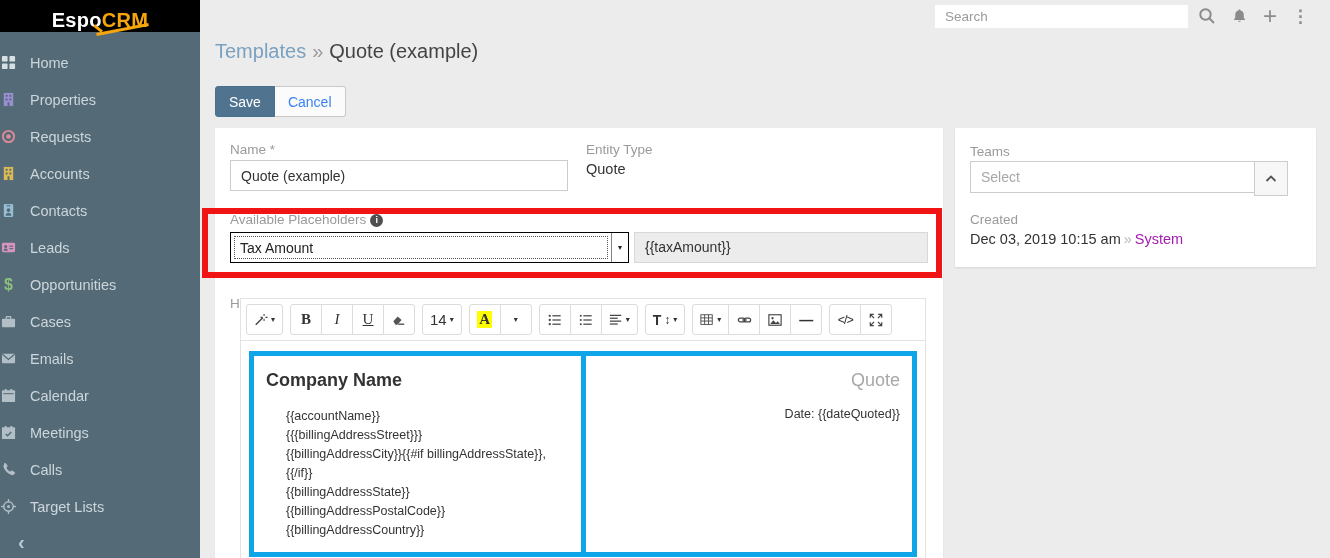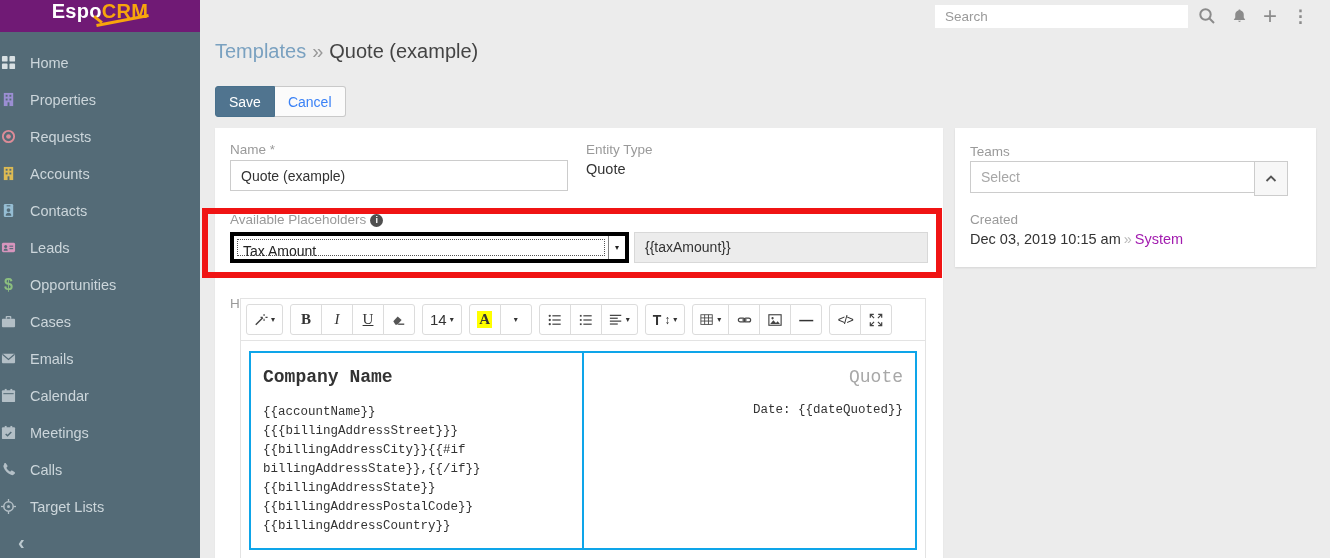--- a/index.html
+++ b/index.html
@@ -2,21 +2,21 @@
 <html><head>
 <meta charset="utf-8">
 <style>
   * { box-sizing: border-box; margin: 0; padding: 0; }
   html,body { width:1330px; height:558px; }
   body { font-family: "Liberation Sans", sans-serif; background:#ececec; overflow:hidden; }
   .app { position:relative; width:1330px; height:558px; overflow:hidden; }
 
   
   .sidebar { position:absolute; left:0; top:0; width:200px; height:558px; background:#546b77; }
-  .logo-strip { height:32px; background:#701a75; display:flex; align-items:flex-start; justify-content:center; position:relative; }
+  .logo-strip { height:32px; background:#000000; display:flex; align-items:flex-end; justify-content:center; position:relative; }
   .logo { font-size:20px; font-weight:700; color:#fff; letter-spacing:.3px; position:relative; }
   .logo-crm { color:#f7a50c; position:relative; display:inline-block; }
   .logo-crm::after { content:""; position:absolute; left:-6px; bottom:1px; width:115%; height:3px; background:#f7a50c; transform:rotate(-11deg); }
   .logo-crm::before { content:""; position:absolute; left:-9px; bottom:2px; width:10px; height:3px; background:#f7a50c; transform:rotate(38deg); }
   .nav { padding-top:12px; }
   .nav-item { height:37px; display:flex; align-items:center; cursor:pointer; }
   .nav-ico { width:17px; margin-right:13px; display:flex; align-items:center; justify-content:center; font-weight:bold; }
   .nav-label { color:#ccd6db; font-size:14.5px; }
   .collapse { position:absolute; left:18px; bottom:6px; color:#bcc9cf; font-size:20px; font-weight:bold; cursor:pointer; line-height:1; }
 
@@ -36,21 +36,21 @@
   .btn { height:31px; padding:0 13px; font-size:14px; font-family:"Liberation Sans",sans-serif; cursor:pointer; display:flex; align-items:center; }
   .btn-save { background:#50748f; color:#fff; border:1px solid #48708c; border-radius:3px 0 0 3px; }
   .btn-cancel { background:#fbfbfb; color:#3b82f6; border:1px solid #c9c9c9; border-left:none; border-radius:0 3px 3px 0; }
 
   
   .main-panel { position:absolute; left:215px; top:128px; width:728px; height:430px; background:#fff; box-shadow:0 1px 1px rgba(0,0,0,.08); overflow:hidden; }
   .flabel { position:absolute; font-size:13.5px; color:#9a9a9a; }
   .name-input { position:absolute; left:15px; top:32px; width:338px; height:31px; border:1px solid #ccc; padding:0 10px; font-size:14px; color:#333; font-family:"Liberation Sans",sans-serif; }
   .entity-value { position:absolute; left:371px; top:33px; font-size:14.5px; color:#333; }
   .info-ico { display:inline-block; width:13px; height:13px; border-radius:50%; background:#4f4f4f; color:#fff; font-size:9px; font-weight:bold; text-align:center; line-height:13px; vertical-align:1px; margin-left:4px; font-style:normal; }
-  .fake-select { position:absolute; left:15px; top:104px; width:399px; height:31px; background:#fff; border:4px solid #000000; display:flex; cursor:pointer; }
+  .fake-select { position:absolute; left:15px; top:104px; width:399px; height:31px; background:#fff; border:1px solid #000000; display:flex; cursor:pointer; }
   .fs-text { flex:1; font-size:14px; color:#222; line-height:29px; padding:0 8px; outline:1px dotted #555; outline-offset:-3px; margin:1px; }
   .fs-arrow { width:17px; border-left:1px solid #828282; display:flex; align-items:center; justify-content:center; font-size:8px; color:#222; }
   .code-field { position:absolute; left:419px; top:104px; width:294px; height:31px; background:#ececec; border:1px solid #d8d8d8; line-height:29px; padding:0 10px; font-size:14px; color:#333; }
 
   
   .editor { position:absolute; left:25px; top:170px; width:686px; height:400px; border:1px solid #e3e3e3; background:#fff; }
   .toolbar { display:flex; gap:7px; padding:5px; border-bottom:1px solid #e3e3e3; }
   .tgroup { display:flex; }
   .tbtn { height:31px; min-width:32px; padding:0 7px; border:1px solid #dcdcdc; background:#fff; display:flex; align-items:center; justify-content:center; font-size:14px; color:#333; cursor:pointer; margin-left:-1px; gap:3px; }
   .tgroup .tbtn:first-child { margin-left:0; border-radius:3px 0 0 3px; }
@@ -62,23 +62,23 @@
   .glyph-a { background:#ffff00; font-weight:bold; font-size:15px; padding:0 2px; font-family:"Liberation Serif",serif; }
   .caret { font-size:8px; color:#333; }
   .fs-num { font-size:15px; }
   .lh-t { font-size:14px; font-weight:bold; }
   .lh-ud { font-size:12px; }
   .hr-glyph { font-weight:bold; }
   .cv-glyph { font-size:12.5px; letter-spacing:-1px; }
 
   .ed-content { padding:10px 8px 0 8px; }
   .doc-table { width:100%; border-collapse:collapse; }
-  .doc-table td { border:2px solid #0ea5e9; vertical-align:top; padding:12px; width:50%; height:172px;font-family:Liberation Mono, monospace; }
+  .doc-table td { border:5px solid #0ea5e9; vertical-align:top; padding:12px; width:50%; height:172px; }
   .doc-company { font-size:18px; font-weight:600; color:#333; margin:2px 0 16px 0; }
-  .doc-line { font-size:12.5px; color:#333; line-height:19px; }
+  .doc-line { font-size:12.5px; color:#333; line-height:19px;margin-left:20px; }
   .td-right { text-align:right; }
   .doc-quote { font-size:18px; color:#a8a8a8; margin-top:2px; }
   .doc-date { font-size:12.5px; color:#333; margin-top:16px; }
   .doc-name { font-size:20px; font-weight:700; color:#2f2f2f; margin:10px 0 0 -2px; }
 
   
   .red-box { position:absolute; left:202px; top:208px; width:740px; height:70px; border:6px solid #f01414; z-index:40; pointer-events:none; }
 
   
   .side-panel { position:absolute; left:955px; top:128px; width:361px; height:139px; background:#fff; box-shadow:0 1px 2px rgba(0,0,0,.1); }

